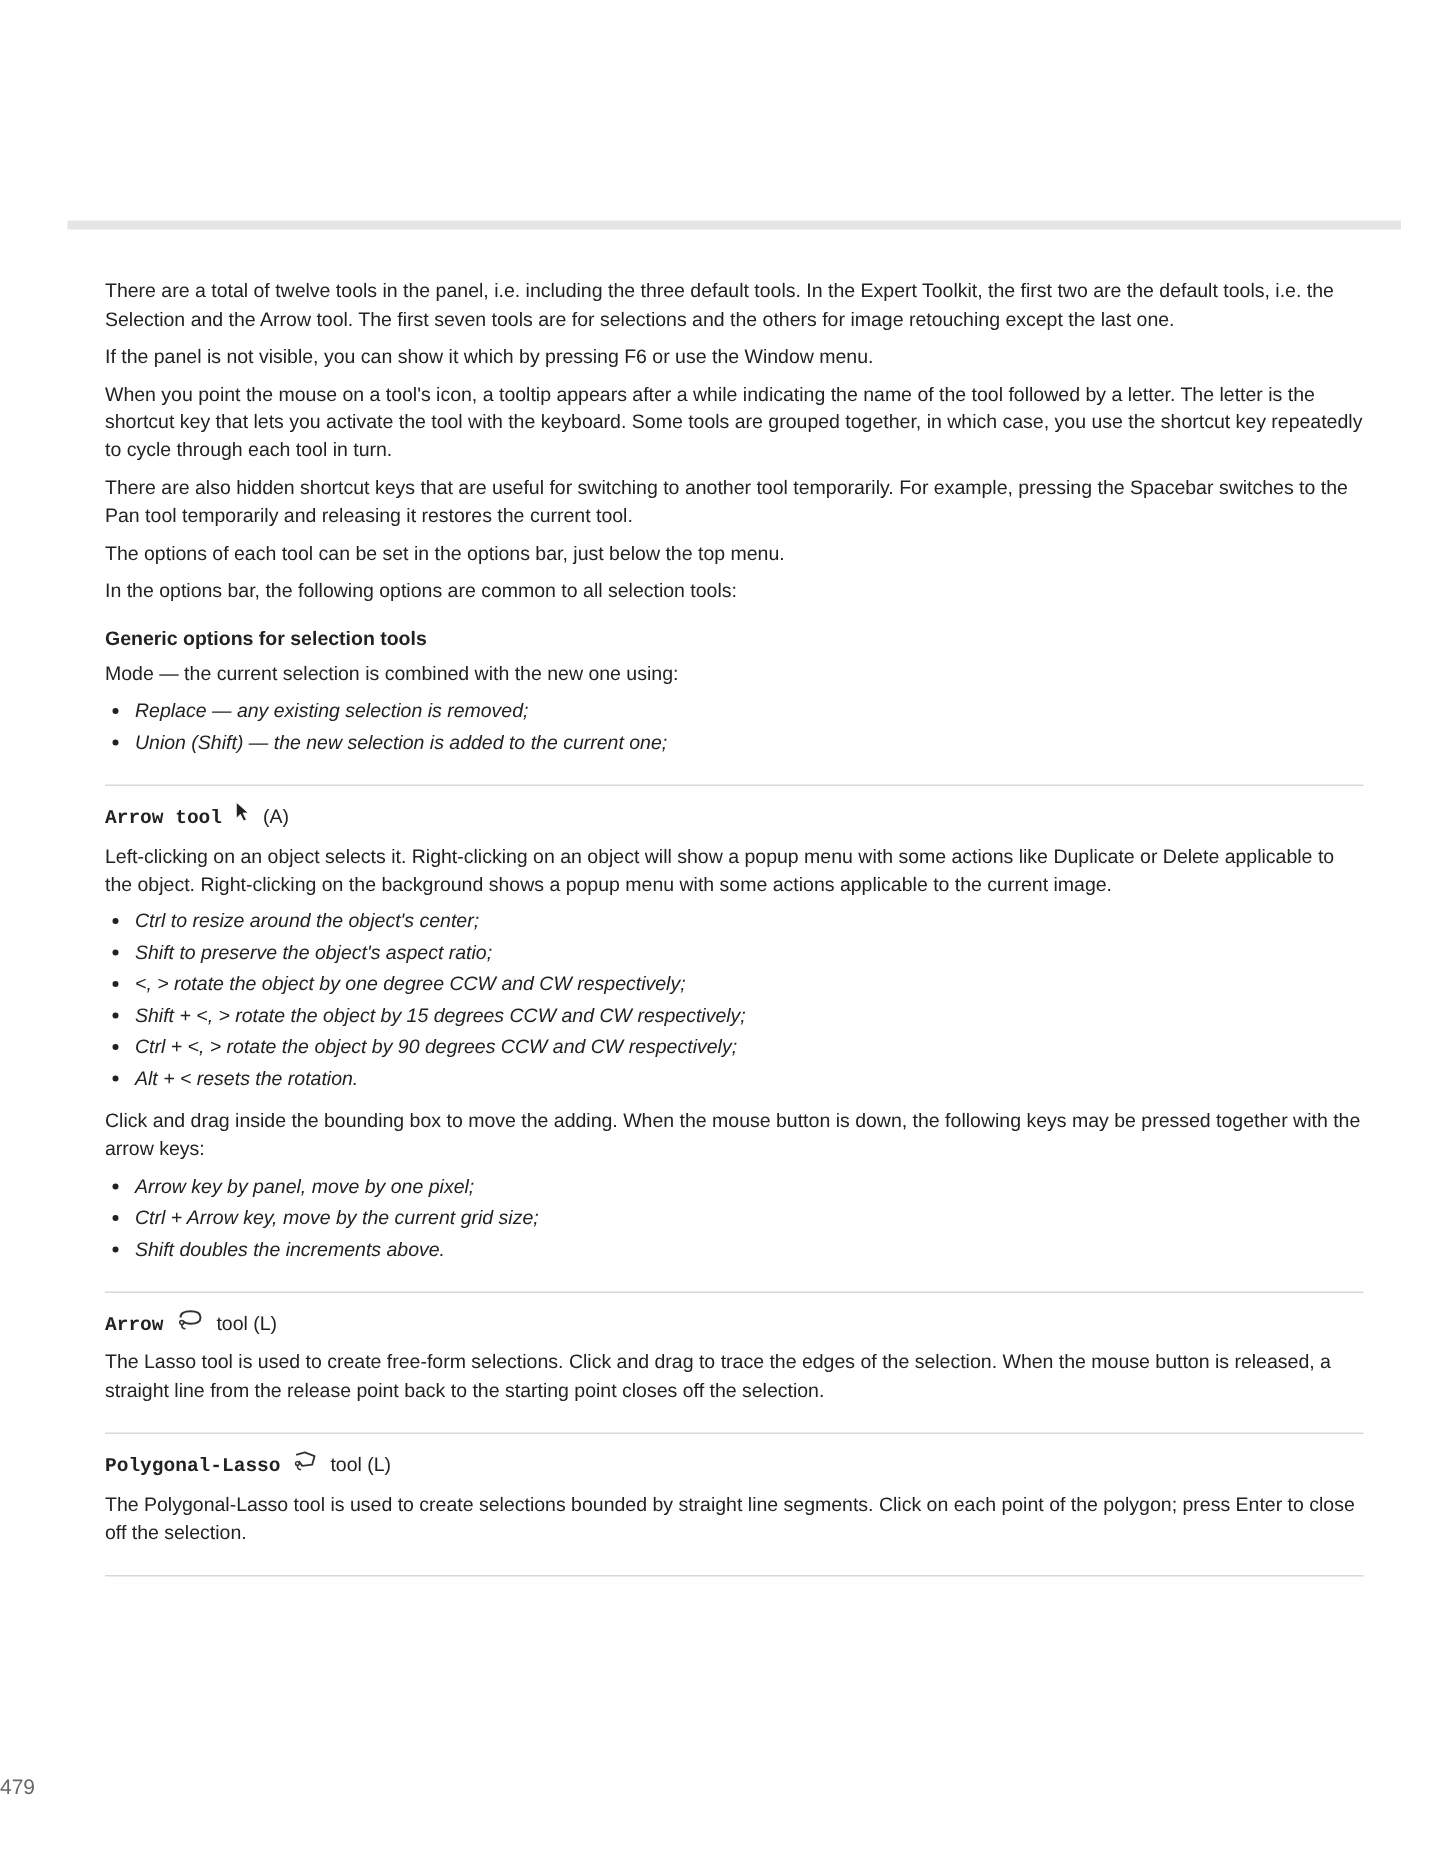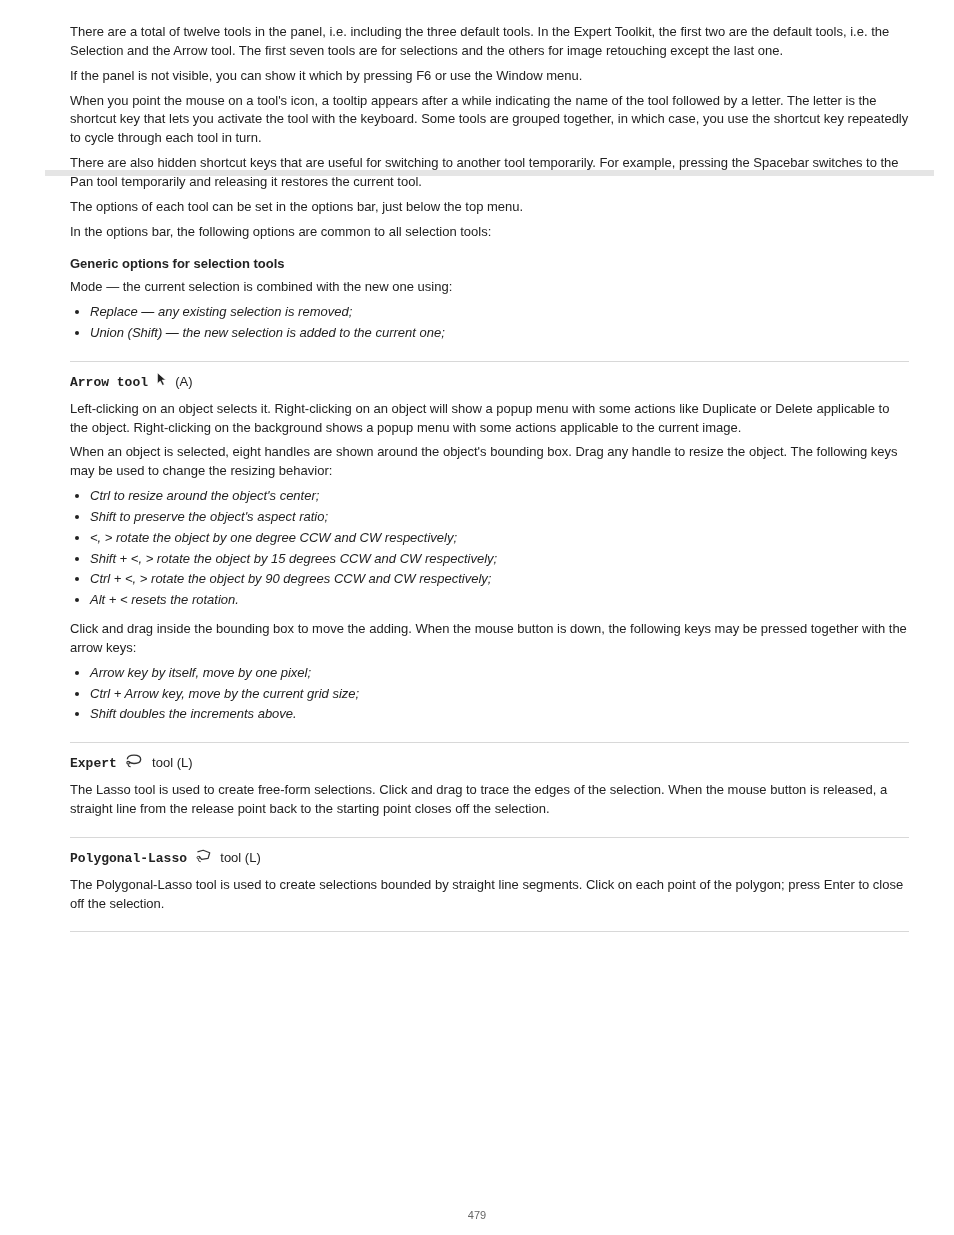--- a/index.html
+++ b/index.html
@@ -20,21 +20,21 @@
   }
   .top-rule {
     position: absolute;
     left: 45px;
     right: 20px;
     top: 147px;
     height: 6px;
     background: #e5e5e5;
   }
   .content {
-    margin-top: 23px;
+    padding-top: 185px;
   }
   .para {
     margin: 0 0 6px 0;
   }
   .subhead {
     font-weight: 600;
     margin-top: 14px;
     margin-bottom: 4px;
   }
   ul.bullets {
@@ -64,22 +64,22 @@
   .lasso-svg  { width: 20px; height: 16px; }
   .polylasso-svg { width: 18px; height: 16px; }
   .tool-body {
     margin-bottom: 6px;
   }
   .footer-pgnum {
     position: absolute;
     bottom: 34px;
     left: 0;
     right: 0;
-    text-align: center;
-    font-size: 11px;
+    text-align: left;
+    font-size: 14px;
     color: #666;
   }
 </style>
 </head>
 <body>
 
 <div class="page">
   <div class="top-rule"></div>
 
   <div class="content">
@@ -103,40 +103,39 @@
     <p class="para">
       <span class="tool-title">Arrow tool</span>
       <span class="tool-icon">
         <svg class="cursor-svg" viewBox="0 0 12 18">
           <path d="M1 1 L1 13 L4 10 L6.5 15 L8.5 14 L6 9 L10 9 Z" fill="#222" stroke="#fff" stroke-width="0.6"></path>
         </svg>
       </span>
       <span> (A)</span>
     </p>
     <p class="para tool-body">Left-clicking on an object selects it. Right-clicking on an object will show a popup menu with some actions like Duplicate or Delete applicable to the object. Right-clicking on the background shows a popup menu with some actions applicable to the current image.</p>
-    <p class="para tool-body">When an object is selected, eight handles are shown around the object's bounding box. Drag any handle to resize the object. The following keys may be used to change the resizing behavior:</p>
     <ul class="bullets">
       <li>Ctrl to resize around the object's center;</li>
       <li>Shift to preserve the object's aspect ratio;</li>
       <li>&lt;, &gt; rotate the object by one degree CCW and CW respectively;</li>
       <li>Shift + &lt;, &gt; rotate the object by 15 degrees CCW and CW respectively;</li>
       <li>Ctrl + &lt;, &gt; rotate the object by 90 degrees CCW and CW respectively;</li>
       <li>Alt + &lt; resets the rotation.</li>
     </ul>
     <p class="para tool-body">Click and drag inside the bounding box to move the adding. When the mouse button is down, the following keys may be pressed together with the arrow keys:</p>
     <ul class="bullets">
-      <li>Arrow key by itself, move by one pixel;</li>
+      <li>Arrow key by panel, move by one pixel;</li>
       <li>Ctrl + Arrow key, move by the current grid size;</li>
       <li>Shift doubles the increments above.</li>
     </ul>
 
     <hr class="sep">
 
     <p class="para">
-      <span class="tool-title">Expert</span>
+      <span class="tool-title">Arrow</span>
       <span class="tool-icon">
         <svg class="lasso-svg" viewBox="0 0 24 18">
           <path d="M4 7 Q4 2 12 2 Q20 2 20 7 Q20 12 12 12 Q8 12 6 10" fill="none" stroke="#333" stroke-width="1.6"></path>
           <circle cx="5" cy="11" r="1.6" fill="none" stroke="#333" stroke-width="1.3"></circle>
           <path d="M5 13 Q5 16 8 16" fill="none" stroke="#333" stroke-width="1.3"></path>
         </svg>
       </span>
       <span> tool (L)</span>
     </p>
     <p class="para tool-body">The Lasso tool is used to create free-form selections. Click and drag to trace the edges of the selection. When the mouse button is released, a straight line from the release point back to the starting point closes off the selection.</p>

